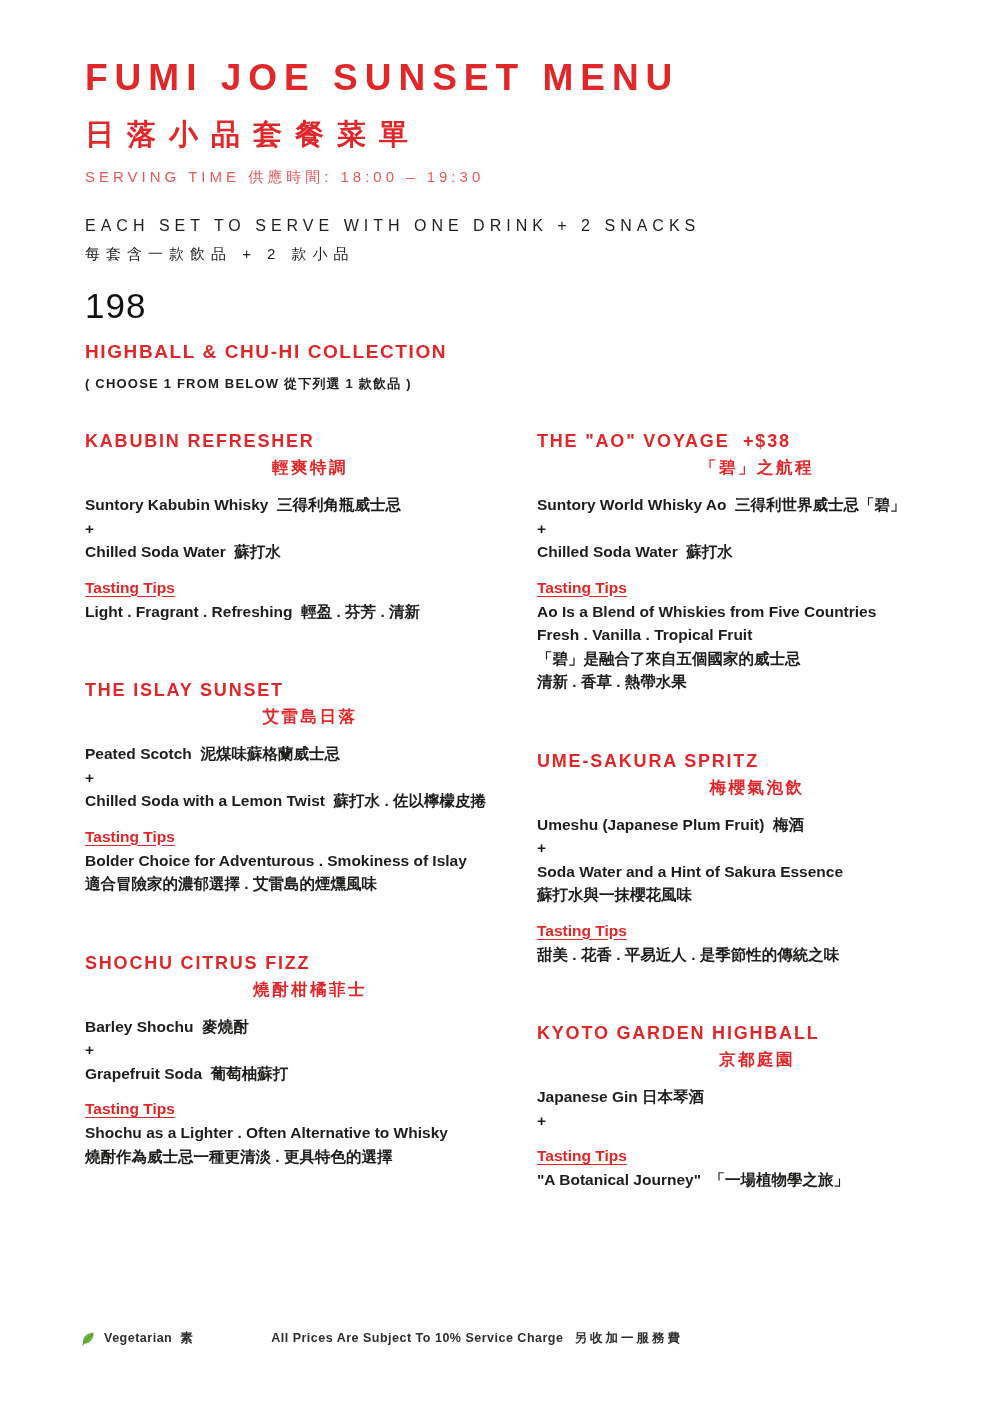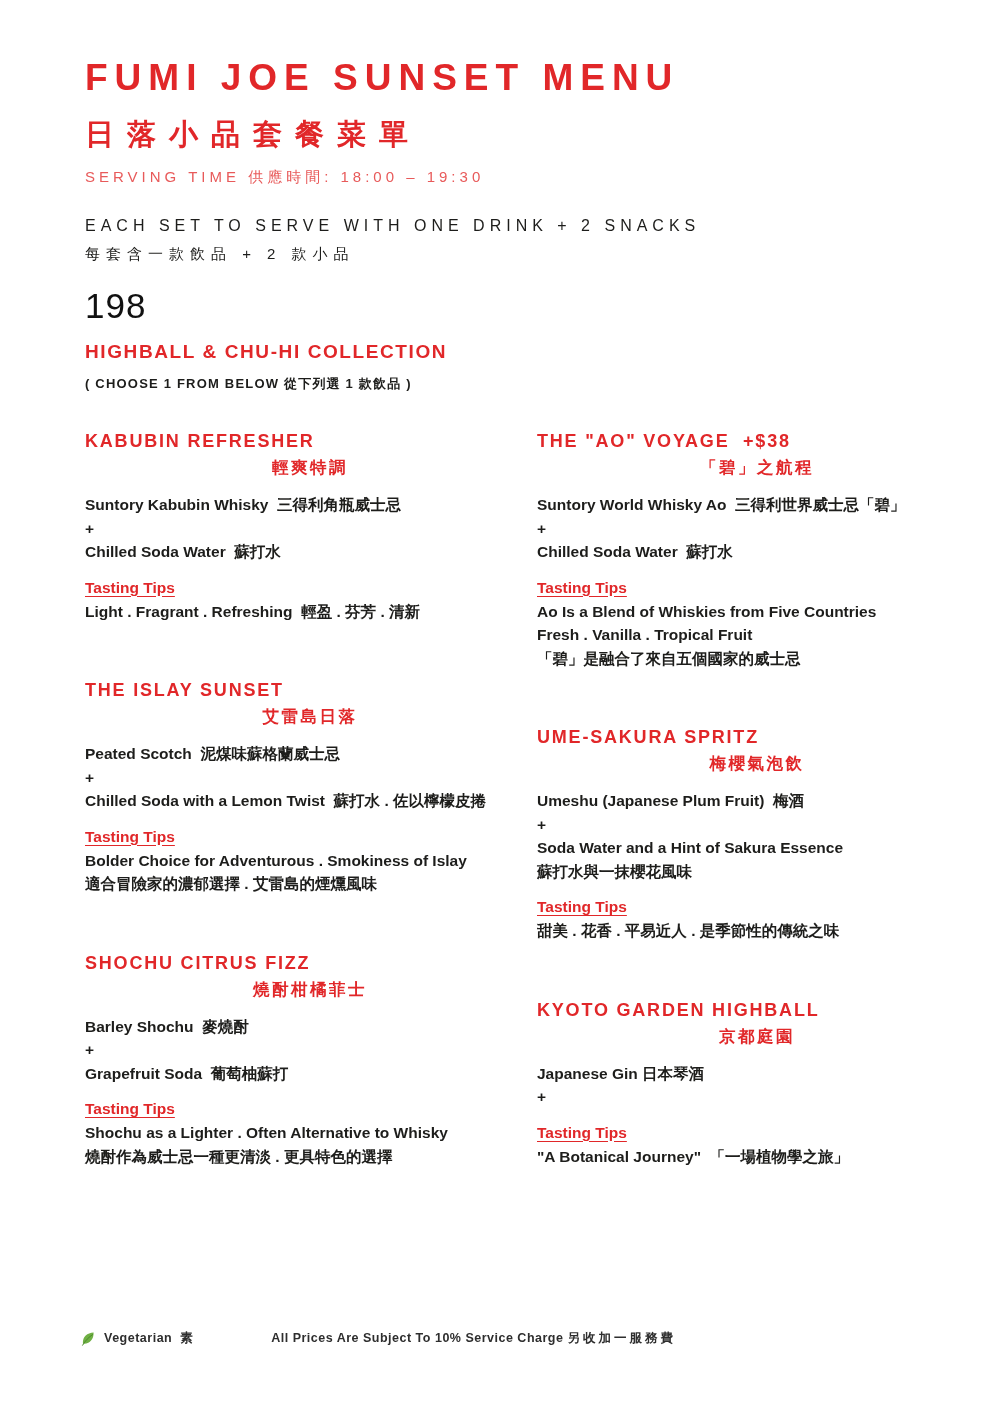--- a/index.html
+++ b/index.html
@@ -137,21 +137,21 @@
     color:#2e2e2e;
     letter-spacing:0.5px;
   }
   .service-note {
     margin-left:78px;
     font-size:12.5px;
     font-weight:600;
     color:#2e2e2e;
     letter-spacing:0.5px;
   }
-  .service-note .zh { letter-spacing:3px; margin-left:0; }
+  .service-note .zh { letter-spacing:3px; margin-left:7px; }
 </style>
 </head>
 <body>
 
 <div class="page">
 
   <header class="header">
     <h1 class="main-title bindtext">FUMI JOE SUNSET MENU</h1>
     <div class="main-title-zh bindtext">日落小品套餐菜單</div>
     <div class="serving-time bindtext">SERVING TIME 供應時間: 18:00 – 19:30</div>
@@ -221,20 +221,21 @@
       <div class="ingredients">
           <div class="line">Suntory World Whisky Ao  三得利世界威士忌「碧」</div>
           <div class="line">+</div>
           <div class="line">Chilled Soda Water  蘇打水</div>
         </div>
       <div class="tips-label bindtext">Tasting Tips</div>
       <div class="tips">
           <div class="line">Ao Is a Blend of Whiskies from Five Countries</div>
           <div class="line">Fresh . Vanilla . Tropical Fruit</div>
           <div class="line">「碧」是融合了來自五個國家的威士忌</div>
+          <div class="line">清新 . 香草 . 熱帶水果</div>
         </div>
     </article>
 
     <article class="item">
       <h3 class="item-name bindtext">UME-SAKURA SPRITZ</h3>
       <div class="item-name-zh bindtext">梅櫻氣泡飲</div>
       <div class="ingredients">
           <div class="line">Umeshu (Japanese Plum Fruit)  梅酒</div>
           <div class="line">+</div>
           <div class="line">Soda Water and a Hint of Sakura Essence</div>

